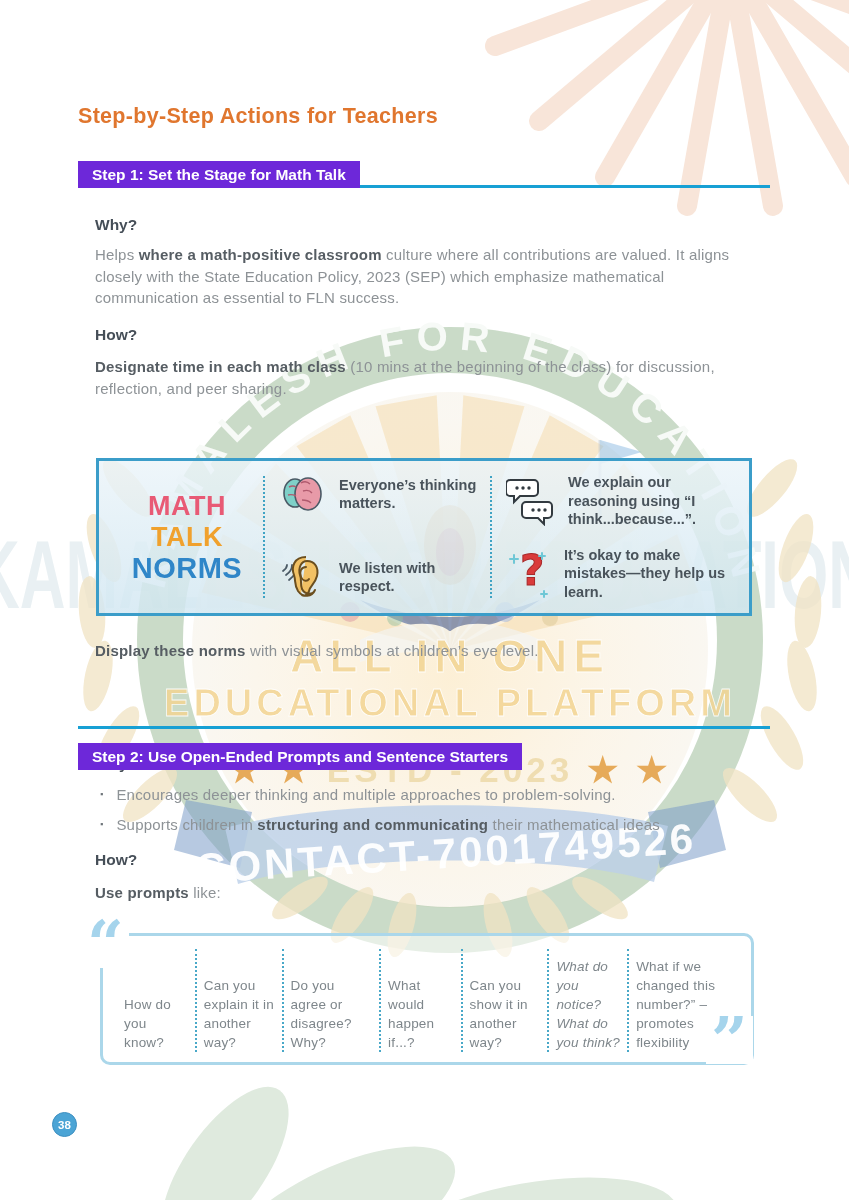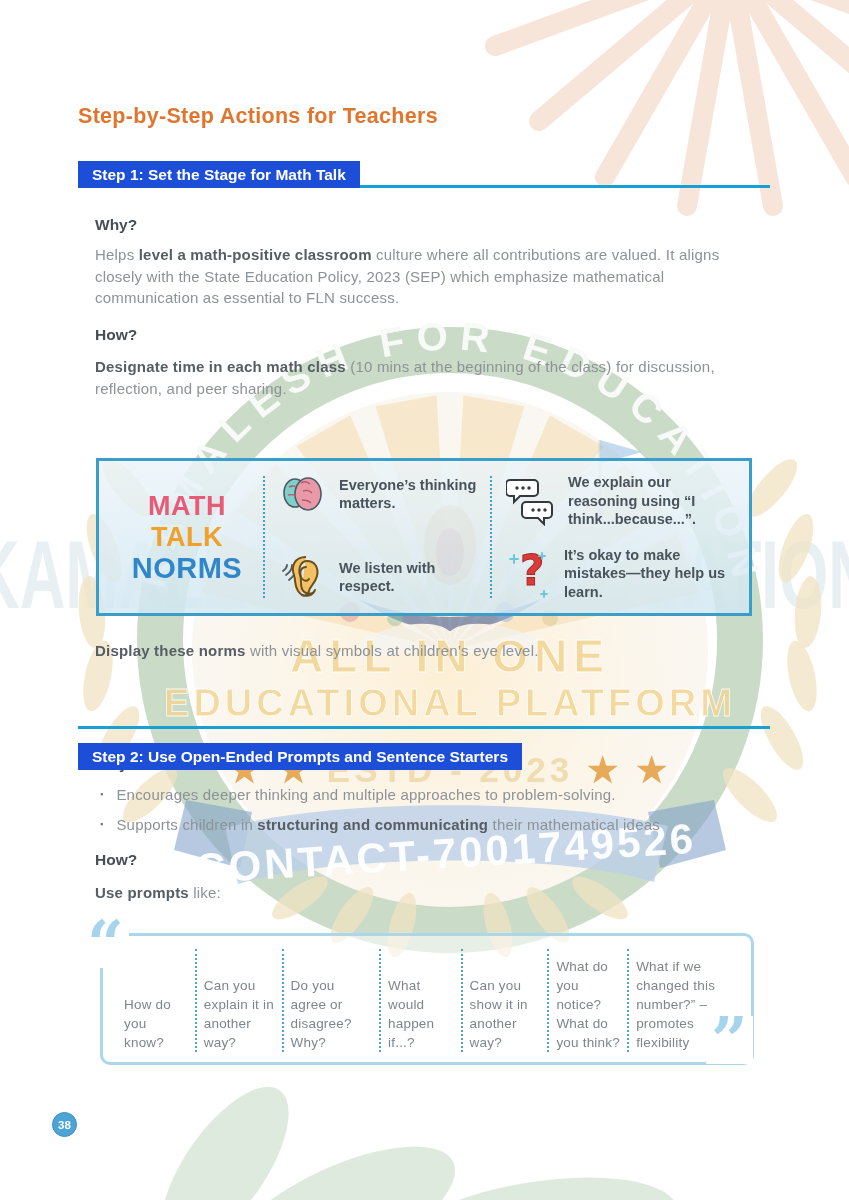--- a/index.html
+++ b/index.html
@@ -8,21 +8,21 @@
     font-family:"Liberation Sans",sans-serif;
   }
   .deco-svg{position:absolute;left:0;top:0;width:849px;height:1200px;z-index:0;}
   
   .content{position:absolute;left:0;top:0;width:849px;height:1200px;z-index:1;}
   .page-title{
     position:absolute;left:78px;top:104px;font-size:21.5px;font-weight:bold;
     color:#e0762e;letter-spacing:.3px;
   }
   .step-bar{
-    position:absolute;left:78px;height:27px;background:#1d4ed8;color:#ffffff;
+    position:absolute;left:78px;height:27px;background:#6d28d9;color:#ffffff;
     font-weight:bold;font-size:15.5px;line-height:27px;padding:0 14px;white-space:nowrap;z-index:2;
   }
   .step-rule{position:absolute;left:78px;width:692px;height:3px;background:#17a0d4;z-index:1;}
   .h-label{position:absolute;left:95px;font-size:15.5px;font-weight:bold;color:#454e57;}
   .body-text{
     position:absolute;left:95px;width:650px;font-size:15px;line-height:21.5px;
     color:#8d9296;letter-spacing:.2px;
   }
   .body-text b{color:#565d63;}
   .bullet-row{position:absolute;left:100px;width:645px;display:flex;gap:13px;
@@ -48,21 +48,21 @@
   .norm-text{font-size:14.5px;font-weight:bold;color:#49535b;line-height:18.5px;}
   .norm-icon{flex:0 0 auto;}
   
   .prompts{
     position:absolute;left:100px;top:933px;width:654px;height:132px;box-sizing:border-box;
     border:3px solid #abd7ea;border-radius:10px;display:flex;align-items:flex-end;
     padding:13px 14px 10px 14px;z-index:2;background:rgba(255,255,255,.55);
   }
   .p-cell{font-size:13.5px;color:#7e868b;line-height:19px;padding:0 7px;letter-spacing:.2px;}
   .p-sep{border-left:2px dotted #49a8c8;align-self:stretch;}
-  .c1{width:72px;} .c2{width:80px;} .c3{width:92px;} .c4{width:74px;} .c5{width:80px;} .c6{width:72px;} .c7{width:106px;}
+  .c1{width:72px;} .c2{width:80px;} .c3{width:92px;} .c4{width:74px;} .c5{width:80px;} .c6{width:72px;font-style:italic;} .c7{width:106px;}
   .quote{
     position:absolute;font-family:"DejaVu Serif",serif;font-weight:bold;font-size:64px;
     color:#a5d4ec;background:#ffffff;line-height:.75;padding:0 5px;z-index:3;
   }
   .quote-open{left:82px;top:920px;}
   .quote-close{left:706px;top:1016px;}
   
   .page-badge{
     position:absolute;left:52px;top:1112px;width:25px;height:25px;border-radius:50%;
     background:#4ba4d5;border:1px solid #3d8fc0;box-sizing:border-box;color:#ffffff;
@@ -178,21 +178,21 @@
 
   <div class="content">
 
     <div class="page-title">Step-by-Step Actions for Teachers</div>
 
     <div class="step-rule" style="top:185px;"></div>
     <div class="step-bar" style="top:161px;">Step 1: Set the Stage for Math Talk</div>
 
     <div class="h-label" style="top:216px;">Why?</div>
 
-    <div class="body-text" style="top:244px;"><span>Helps </span><b>level a math-positive classroom</b><span> culture where all contributions are valued. It aligns closely with the State Education Policy, 2023 (SEP) which emphasize mathematical communication as essential to FLN success.</span></div>
+    <div class="body-text" style="top:244px;"><span>Helps </span><b>where a math-positive classroom</b><span> culture where all contributions are valued. It aligns closely with the State Education Policy, 2023 (SEP) which emphasize mathematical communication as essential to FLN success.</span></div>
 
     <div class="h-label" style="top:326px;">How?</div>
 
     <div class="body-text" style="top:356px;"><b>Designate time in each math class</b><span> (10 mins at the beginning of the class) for discussion, reflection, and peer sharing.</span></div>
 
     <div class="norms-box">
       <div class="norms-title">
         <span class="t-math">MATH</span>
         <span class="t-talk">TALK</span>
         <span class="t-norms">NORMS</span>

